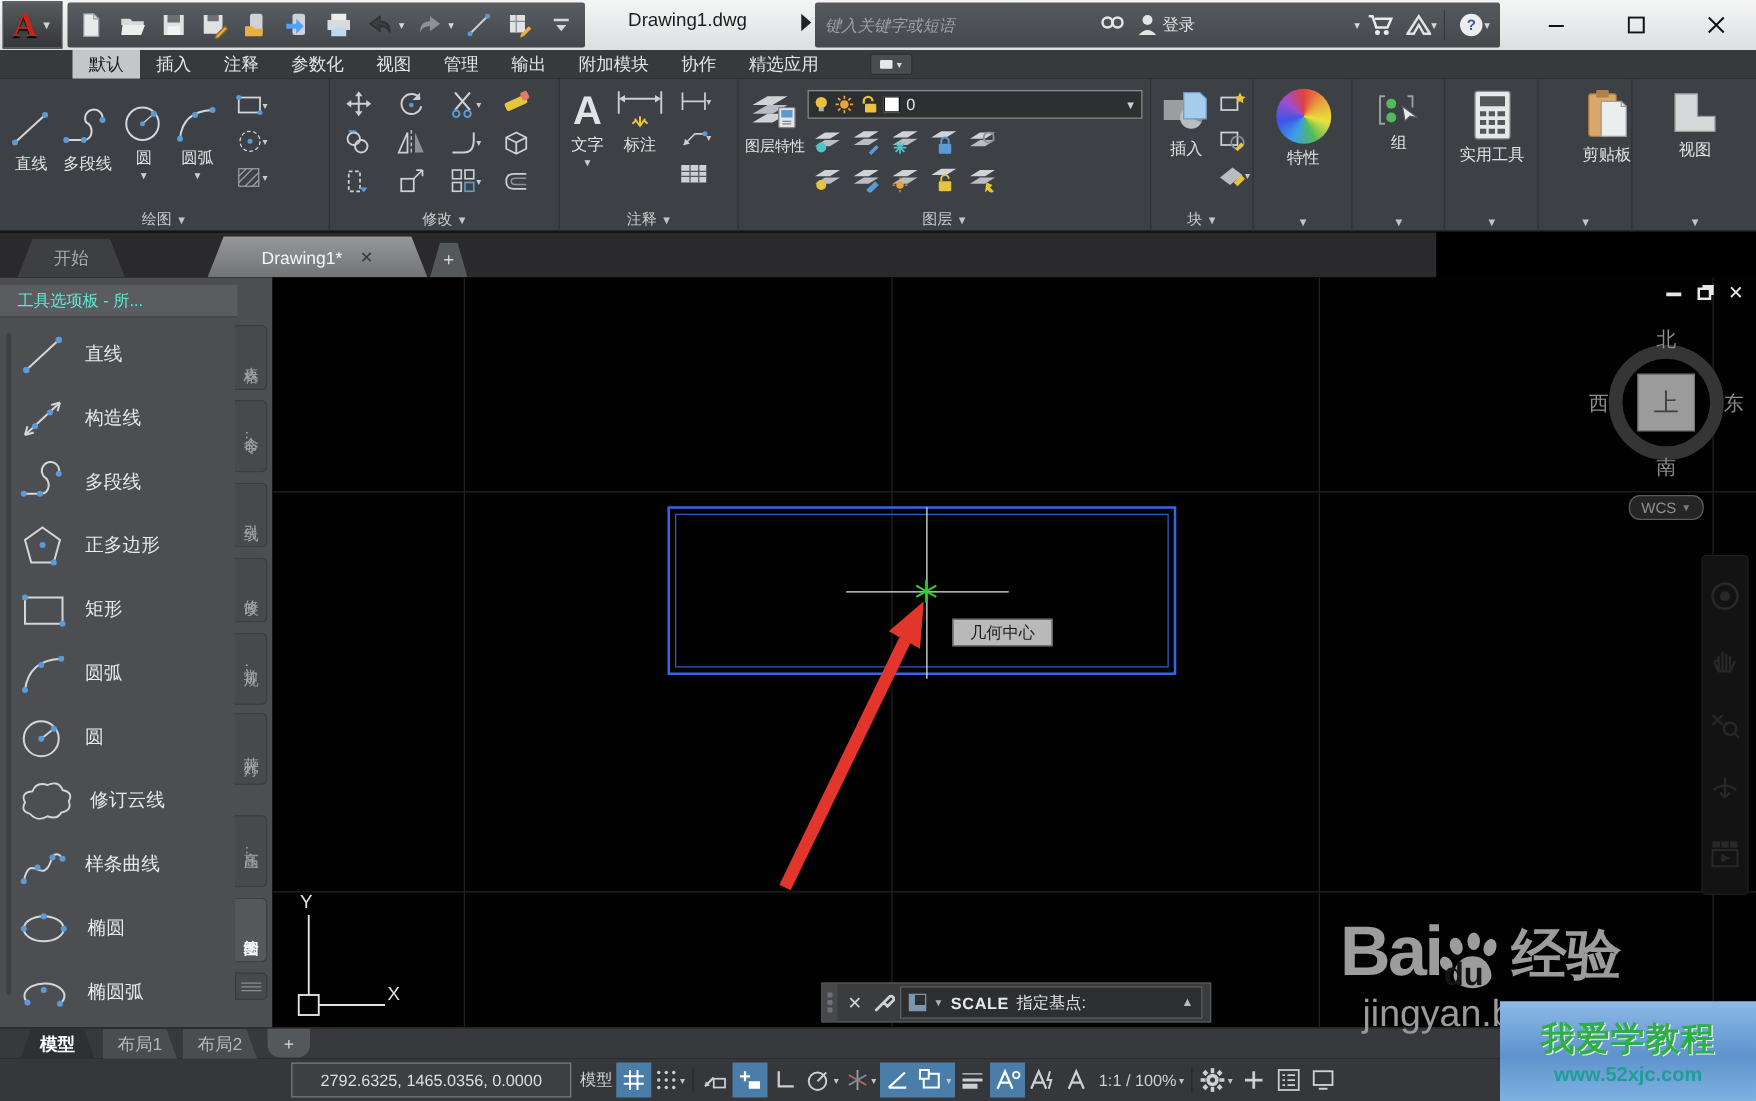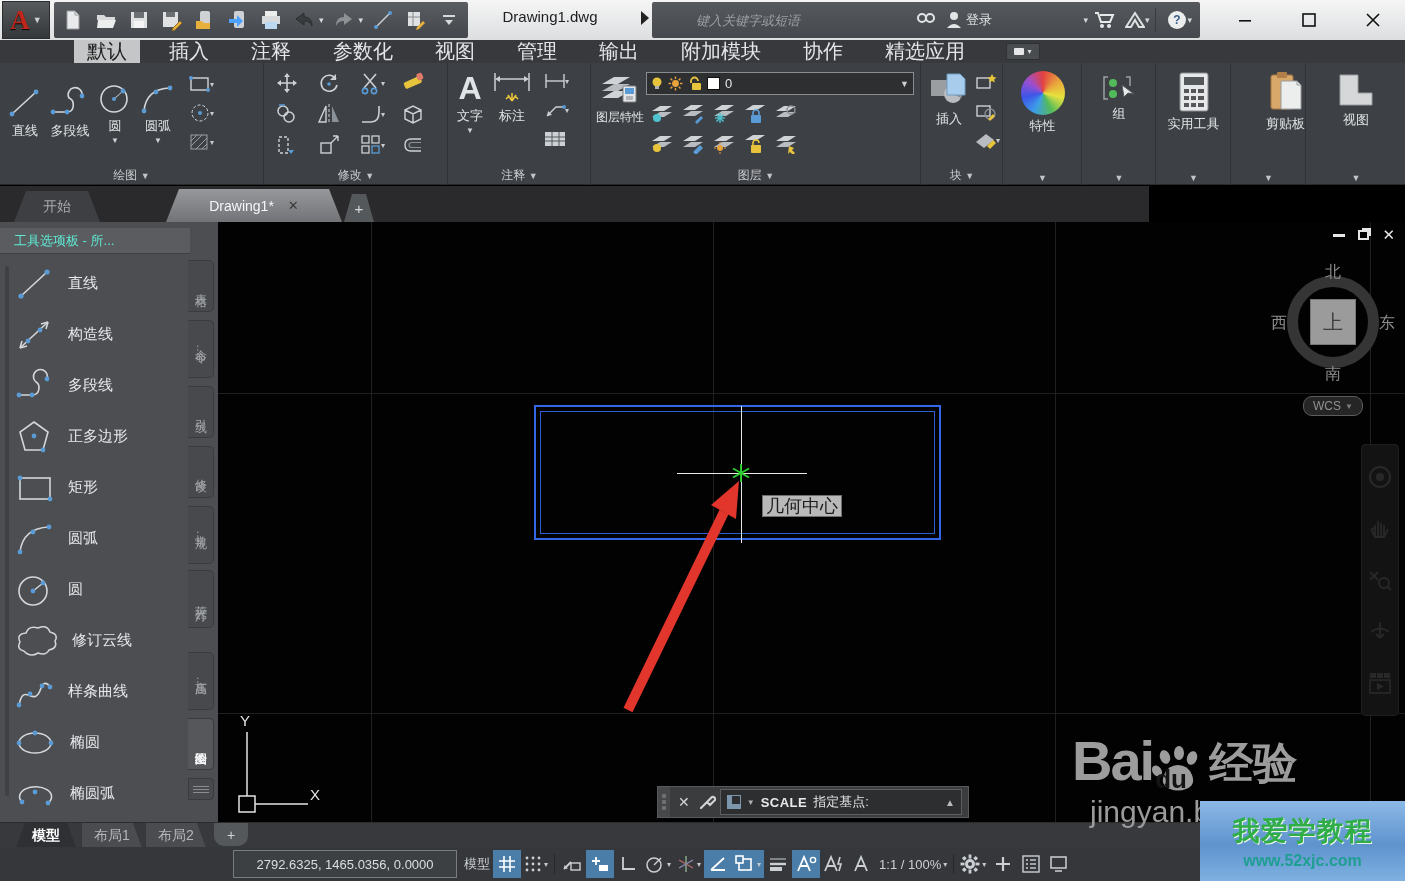--- a/index.html
+++ b/index.html
@@ -16,30 +16,30 @@
   #applogo .dd { color:#cfd2d4; font-size:9px; }
   #qat { position:absolute; left:54px; top:2px; height:36px; padding:0 6px; display:flex; align-items:center; gap:7px;
     background:linear-gradient(#5a5d61,#43464a); border-radius:2px; }
   .qbtn { width:26px; height:28px; display:flex; align-items:center; justify-content:center; }
   .qdd { color:#d6d8da; font-size:9px; margin-left:-5px; }
   #fname { position:absolute; left:440px; top:0; width:220px; height:33px; display:flex; align-items:center; justify-content:center;
     color:#1d1d1d; font-size:15px; }
   #tb-arrow { position:absolute; left:641px; top:11px; width:0; height:0; border-left:8px solid #222; border-top:7px solid transparent; border-bottom:7px solid transparent; }
   #tb-right { position:absolute; left:652px; top:2px; width:548px; height:36px; background:linear-gradient(#55585c,#45484c);
     border-radius:2px; display:flex; align-items:center; padding:0 8px; }
-  #search-input { flex:0 0 215px; background:transparent; border:none; outline:none; color:#cfd3d6; font-style:italic; font-size:13px;margin-left:36px; }
+  #search-input { flex:0 0 215px; background:transparent; border:none; outline:none; color:#cfd3d6; font-style:italic; font-size:13px; }
   #search-input::placeholder { color:#9aa0a5; font-style:italic; }
   .tbsep { width:1px; height:24px; background:#393c3f; margin:0 6px; }
   .tbico { display:flex; align-items:center; gap:4px; color:#e2e4e6; font-size:13px; padding:0 5px; }
   #winbtns { position:absolute; right:0; top:0; height:40px; display:flex; }
   .wbtn { width:64px; height:40px; display:flex; align-items:center; justify-content:center; color:#111; }
 
   
   #ribbontabs { position:absolute; left:0; top:40px; width:1405px; height:23px; background:#37393c; display:flex; align-items:stretch; padding-left:58px; }
-  .rtab { padding:0 13px; line-height:23px; font-size:20px; color:#e3e5e7;margin-left:16px; }
+  .rtab { padding:0 13px; line-height:23px; font-size:14px; color:#e3e5e7; }
   .rtab.active { background:#c5c6c8; color:#222; }
   #ribbon-min { margin-left:28px; align-self:center; width:34px; height:17px; background:#4a4d50; border:1px solid #2e3032; border-radius:2px;
     display:flex; align-items:center; justify-content:center; gap:3px; color:#d8dadc; font-size:8px; }
   #ribbon-min .sq { width:10px; height:7px; background:#e4e6e8; border-radius:1px; }
 
   
   #ribbon { position:absolute; left:0; top:63px; width:1405px; height:122px; background:#3d4044; border-bottom:1px solid #26282a; }
   .panel { position:absolute; top:0; height:122px; border-right:1px solid #303336; }
   .plabel { position:absolute; bottom:1px; left:0; right:0; text-align:center; color:#c9cccf; font-size:12px; }
   .plabel .dn { font-size:9px; color:#c2c5c8; }
@@ -87,21 +87,21 @@
   
   #canvas { position:absolute; left:218px; top:222px; width:1187px; height:600px; background:#020202; overflow:hidden; }
   .gv { position:absolute; top:0; bottom:0; width:1px; background:#1e2022; }
   .gh { position:absolute; left:0; right:0; height:1px; background:#1e2022; }
   #selrect-outer { position:absolute; left:316px; top:183px; width:407px; height:135px; border:2px solid #3467e8; }
   #selrect-inner { position:absolute; left:322px; top:189px; width:395px; height:123px; border:1px solid #2d5bd0; }
   #xhair-v { position:absolute; left:523px; top:184px; width:1px; height:137px; background:#e8e8e8; }
   #xhair-h { position:absolute; left:459px; top:251px; width:130px; height:1px; background:#e8e8e8; }
   #snapmark { position:absolute; left:512px; top:240px; }
   #tooltip { position:absolute; left:544px; top:273px; width:80px; height:22px; background:#b9b9b9; border:1px solid #6f6f6f;
-    color:#1c1c1c; font-size:18px; display:flex; align-items:center; justify-content:center; }
+    color:#1c1c1c; font-size:13px; display:flex; align-items:center; justify-content:center; }
   #arrow-svg { position:absolute; left:0; top:0; }
   #ucs { position:absolute; left:8px; top:486px; }
   
   #viewcube { position:absolute; left:1045px; top:38px; width:140px; height:140px; }
   #vc-ring { position:absolute; left:24px; top:16px; width:92px; height:92px; border:11px solid #353535; border-radius:50%; }
   #vc-top { position:absolute; left:47px; top:39px; width:46px; height:46px; background:#9b9b9b; border:1px solid #777;
     color:#3f3f3f; font-size:20px; display:flex; align-items:center; justify-content:center; }
   .vc-lab { position:absolute; color:#8d8d8d; font-size:16px; }
   #wcs { position:absolute; left:1085px; top:174px; width:60px; height:20px; background:rgba(130,130,130,.28); border:1px solid #5c5c5c;
     border-radius:9px; color:#8f9093; font-size:12px; display:flex; align-items:center; justify-content:center; gap:4px; }

